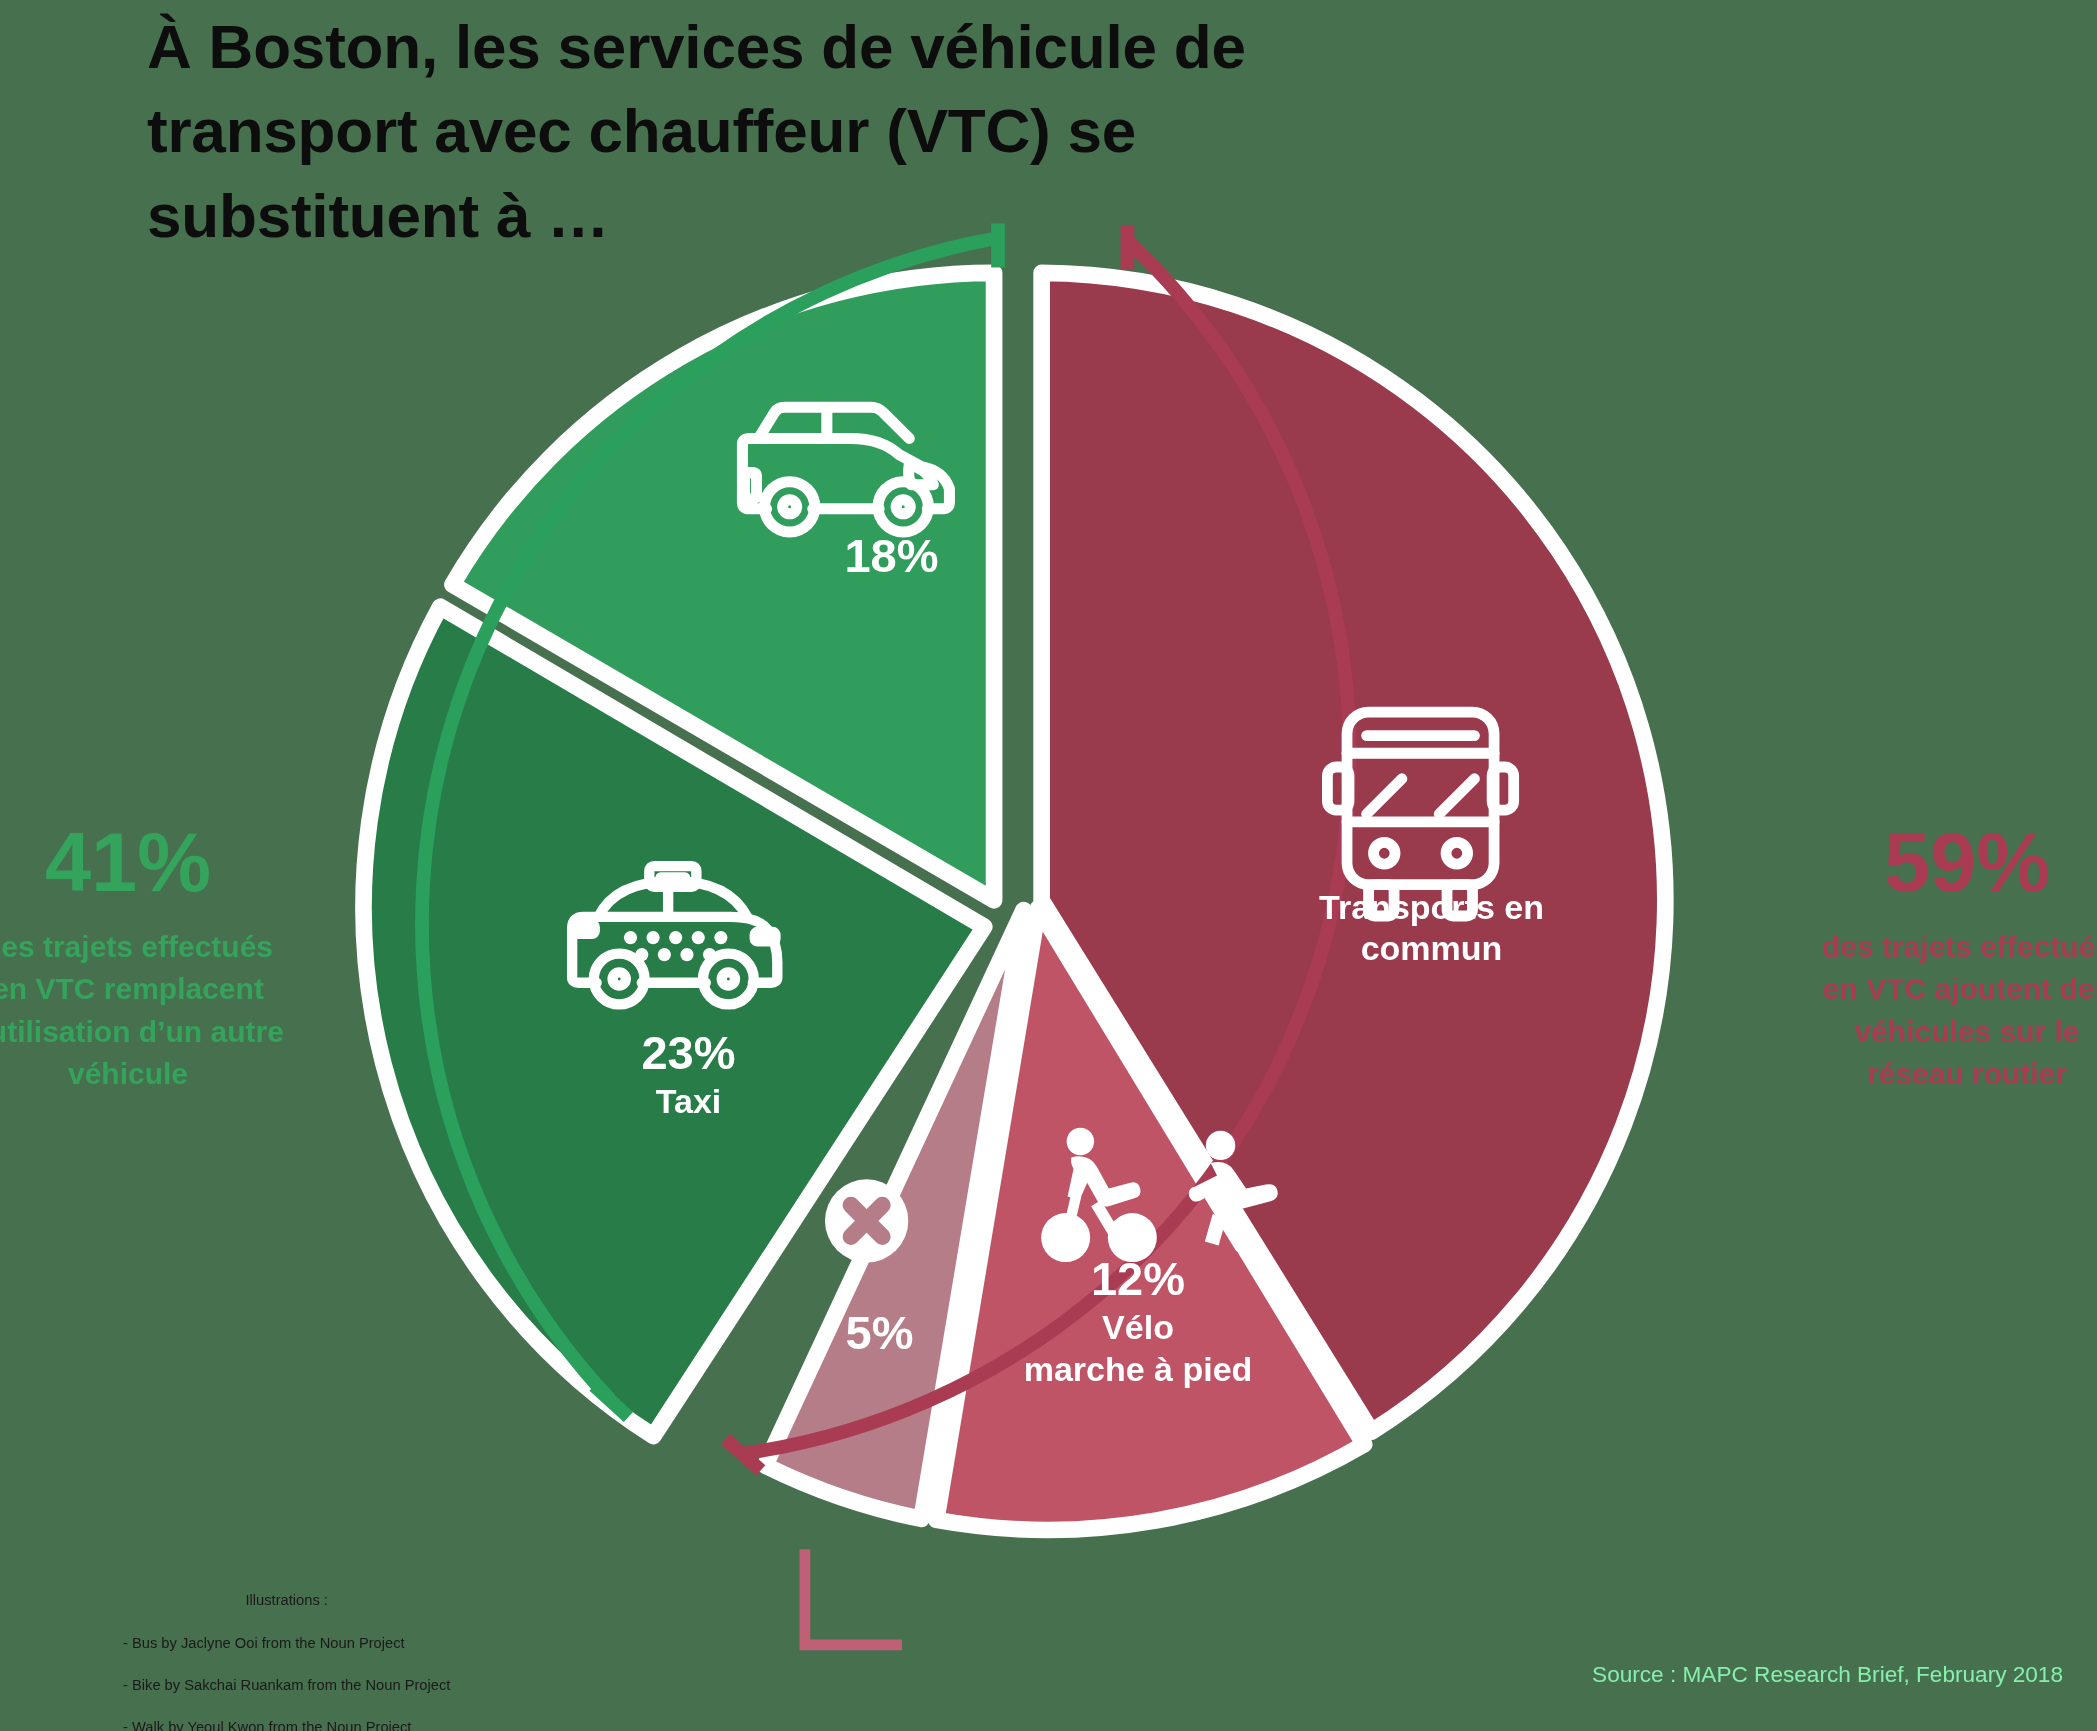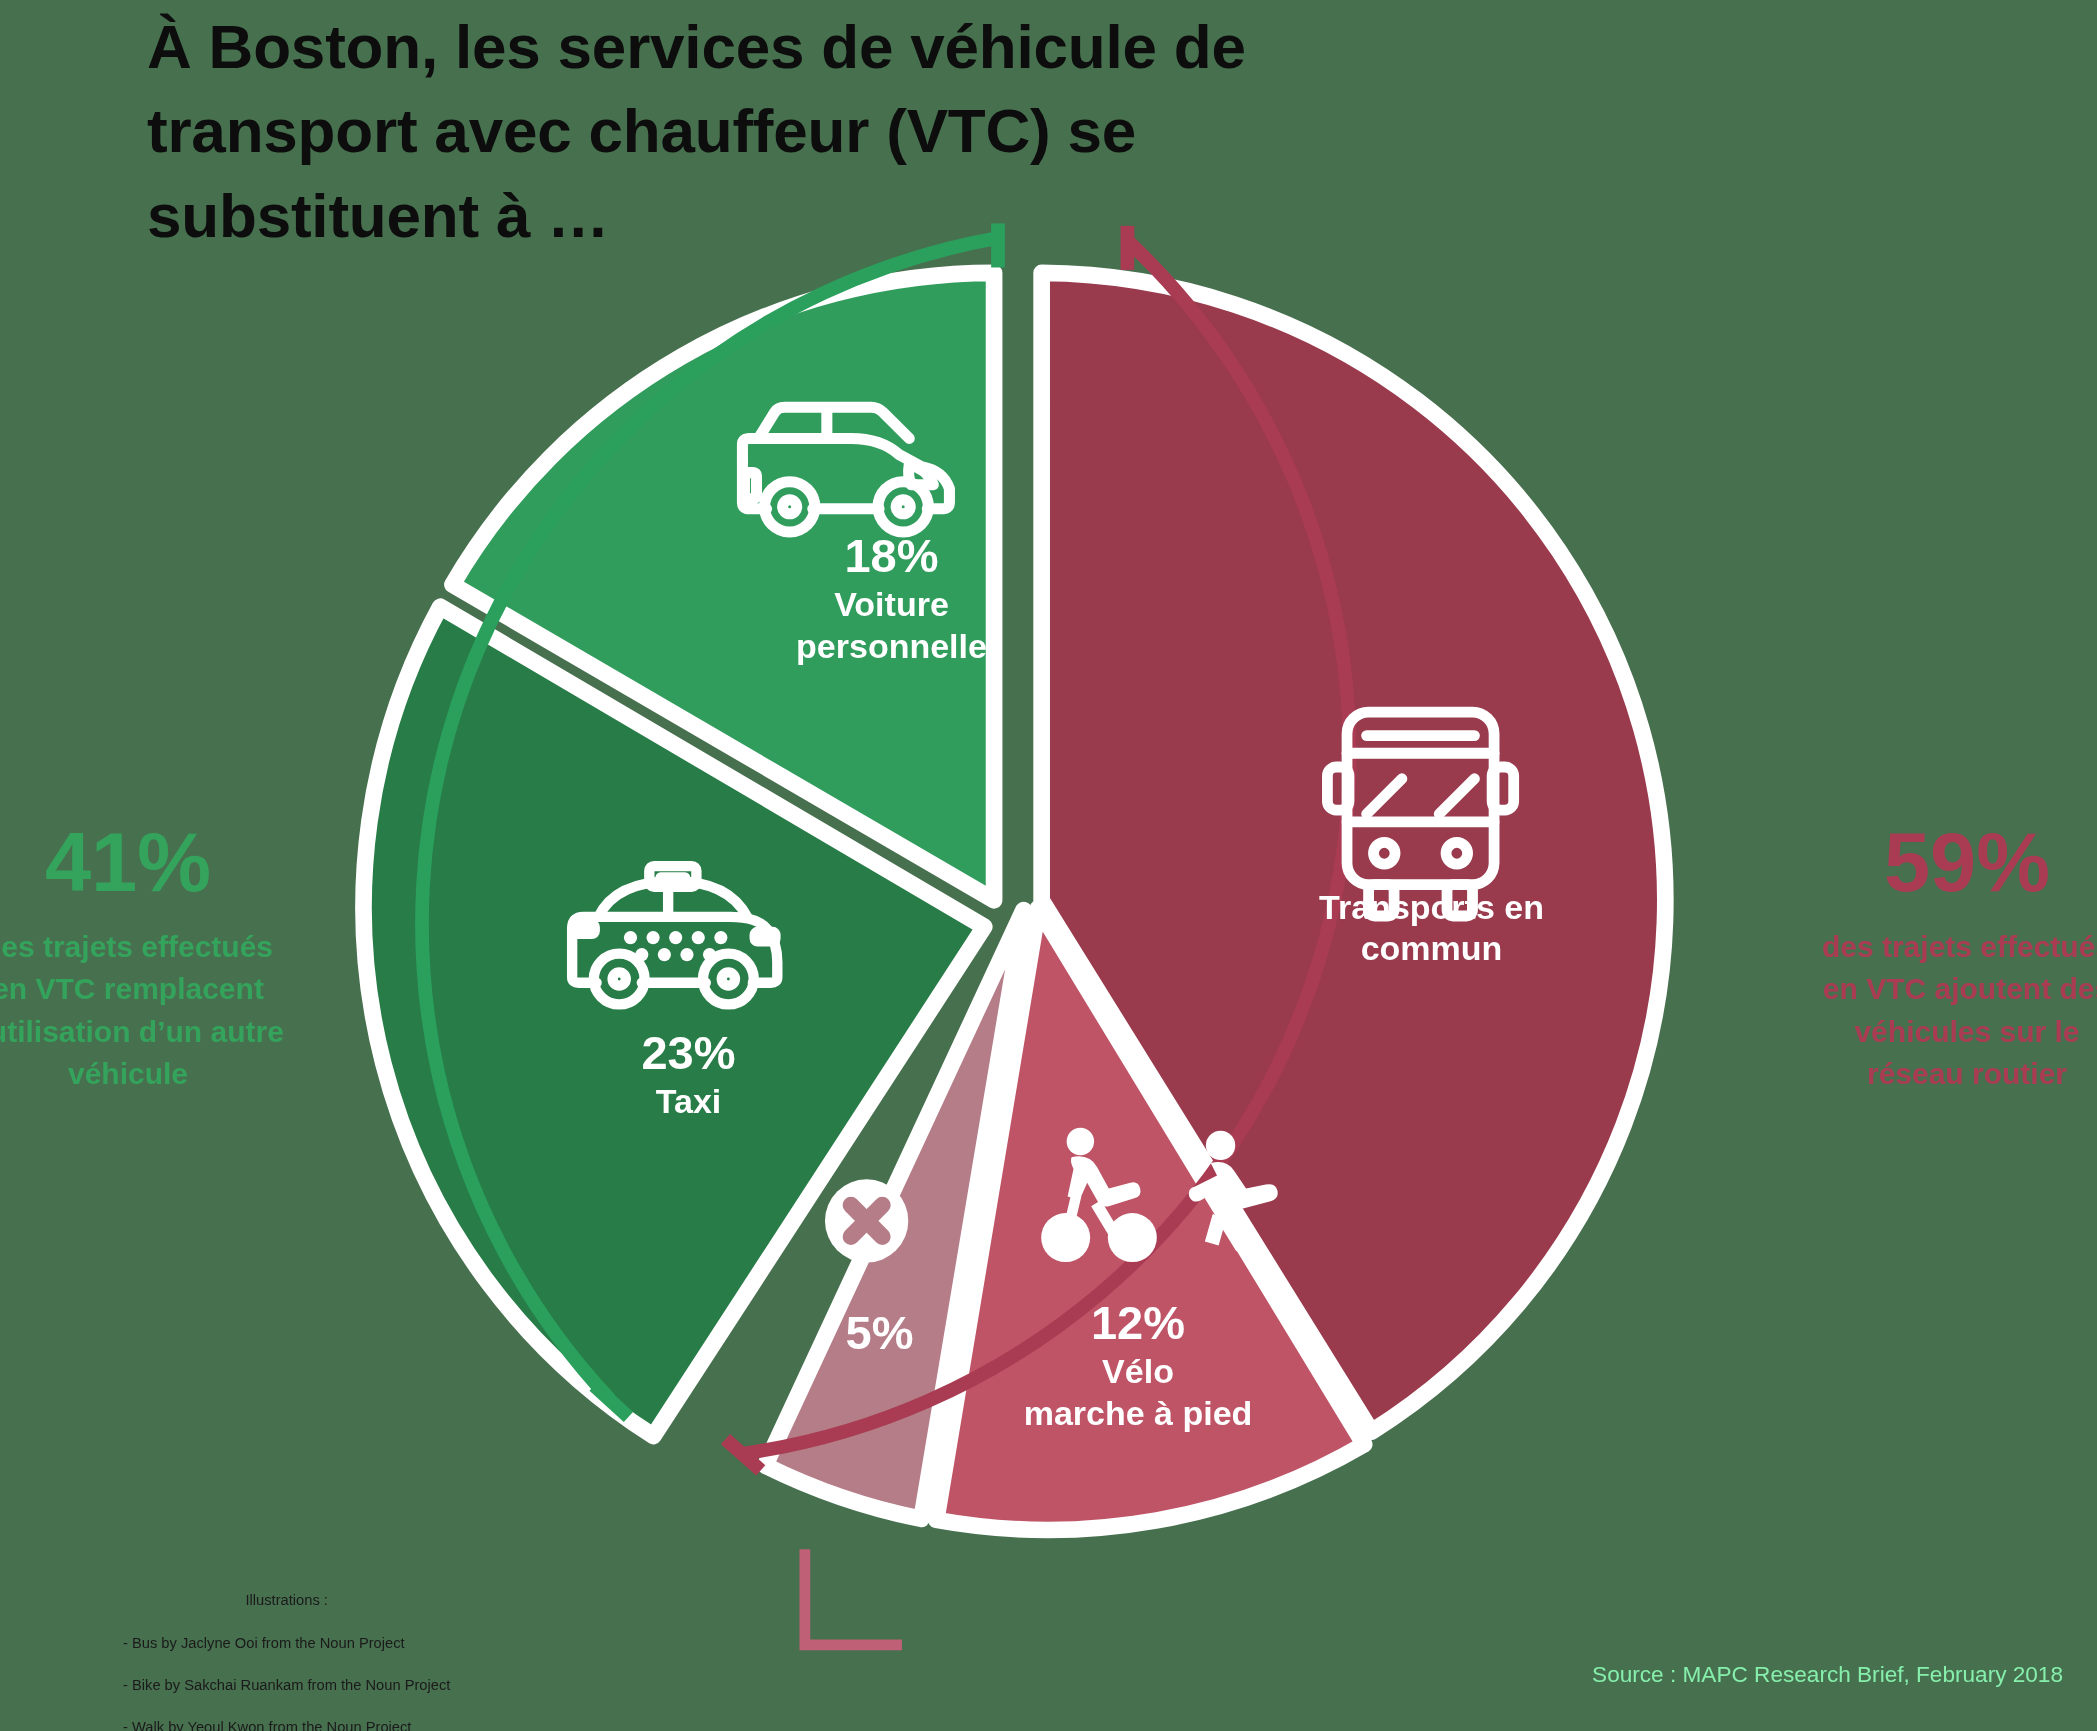--- a/index.html
+++ b/index.html
@@ -54,21 +54,21 @@
     text-align: center;
     font-weight: bold;
     line-height: 1.22;
   }
   .slice-label .pct  { display: block; font-size: 47px; letter-spacing: 0px; }
   .slice-label .name { display: block; font-size: 34px; }
 
   #lbl-car   { left: 754px; top: 527px; width: 275px; }
   #lbl-taxi  { left: 566px; top: 988px; width: 245px; margin-top: 36px; }
   #lbl-bus   { left: 1255px; top: 887px; width: 353px; }
-  #lbl-bike  { left: 976px; top: 1250px; width: 324px; margin-top: 44px; }
+  #lbl-bike  { left: 976px; top: 1250px; width: 324px; }
   #lbl-none  { left: 811px; top: 1304px; width: 137px; }
   #lbl-none .pct { font-size: 47px; }
 
   
   #footnote {
     position: absolute;
     left: 927px; top: 1562px;
     width: 554px;
     color: #bf6077;
     font-size: 28.4px;
@@ -240,21 +240,20 @@
           <line x1="1736" y1="2458" x2="1800" y2="2522"></line>
           <line x1="1800" y1="2458" x2="1736" y2="2522"></line>
         </g>
       </g>
 
     </svg>
   </div>
 
   <div class="slice-label" id="lbl-car">
     <span class="pct">18%</span>
-    <span class="name">Voiture<br>personnelle</span>
   </div>
 
   <div class="slice-label" id="lbl-taxi">
     <span class="pct">23%</span>
     <span class="name">Taxi</span>
   </div>
 
   <div class="slice-label" id="lbl-bus">
     <span class="name">Transports en<br>commun</span>
   </div>

